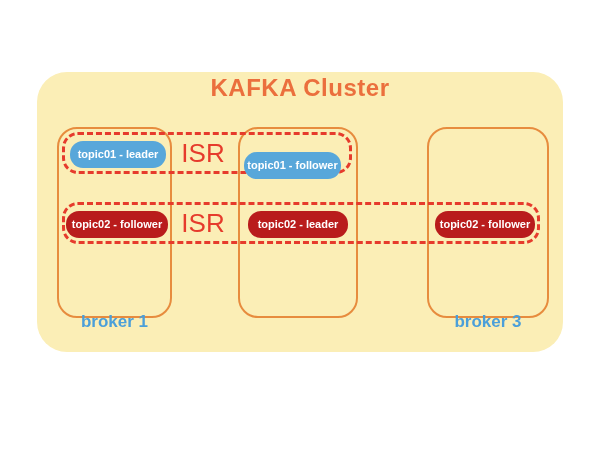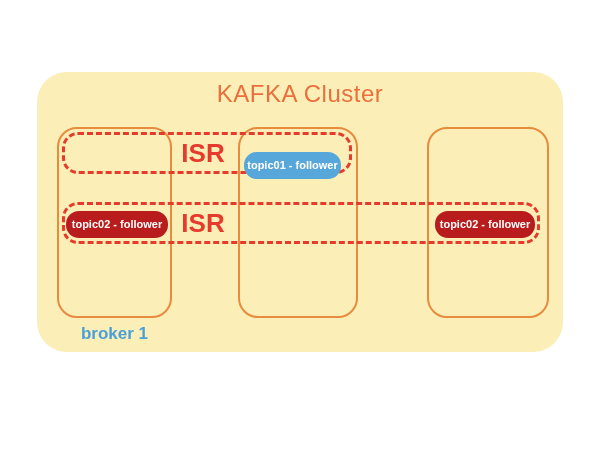--- a/index.html
+++ b/index.html
@@ -20,44 +20,44 @@
     left: 37px;
     top: 72px;
     width: 526px;
     height: 280px;
     background: #FBEEB6;
     border-radius: 30px;
   }
   .cluster-title {
     position: absolute;
     left: 37px;
-    top: 80px;
+    top: 74px;
     width: 526px;
     text-align: center;
     font-size: 24px;
-    font-weight: normal;
+    font-weight: bold;
     letter-spacing: 0.5px;
     color: #EB6F3D;
     z-index: 4;
   }
   .broker-box {
     position: absolute;
     top: 127px;
     height: 191px;
     border: 2.5px solid #E78C3E;
     border-radius: 20px;
     box-sizing: border-box;
     z-index: 1;
   }
   .broker1 { left: 57px;  width: 115px; }
   .broker2 { left: 238px; width: 120px; }
   .broker3 { left: 427px; width: 122px; }
   .broker-label {
     position: absolute;
-    top: 324px;
+    top: 312px;
     height: 22px;
     text-align: center;
     font-size: 17px;
     font-weight: bold;
     color: #4B9FD9;
     z-index: 4;
   }
   .broker-label.b1 { left: 57px;  width: 115px; }
   .broker-label.b2 { left: 238px; width: 120px; }
   .broker-label.b3 { left: 427px; width: 122px; }
@@ -69,21 +69,21 @@
     z-index: 2;
   }
   .isr-rect.row1 { left: 62px; top: 132px; width: 290px; height: 42px; }
   .isr-rect.row2 { left: 62px; top: 202px; width: 478px; height: 42px; }
   .isr-label {
     position: absolute;
     left: 175px;
     width: 56px;
     text-align: center;
     font-size: 26px;
-    font-weight: bold;
+    font-weight: normal;
     color: #E63B2C;
     z-index: 3;
     line-height: 30px;
   }
   .isr-label.row1 { top: 138px; }
   .isr-label.row2 { top: 208px; }
   .badge {
     position: absolute;
     height: 27px;
     line-height: 27px;
@@ -115,19 +115,22 @@
   <div class="broker-box broker1"></div>
   <div class="broker-box broker2"></div>
   <div class="broker-box broker3"></div>
 
   <div class="isr-rect row1"></div>
   <div class="isr-rect row2"></div>
 
   <div class="isr-label row1">ISR</div>
   <div class="isr-label row2">ISR</div>
 
+  <div class="badge blue b1t1">topic01 - leader</div>
   <div class="badge blue b2t1">topic01 - follower</div>
   <div class="badge crimson b1t2">topic02 - follower</div>
+  <div class="badge crimson b2t2">topic02 - leader</div>
   <div class="badge crimson b3t2">topic02 - follower</div>
 
   <div class="broker-label b1">broker 1</div>
+  <div class="broker-label b3">broker 3</div>
 
 </div>
 
 </body></html>

